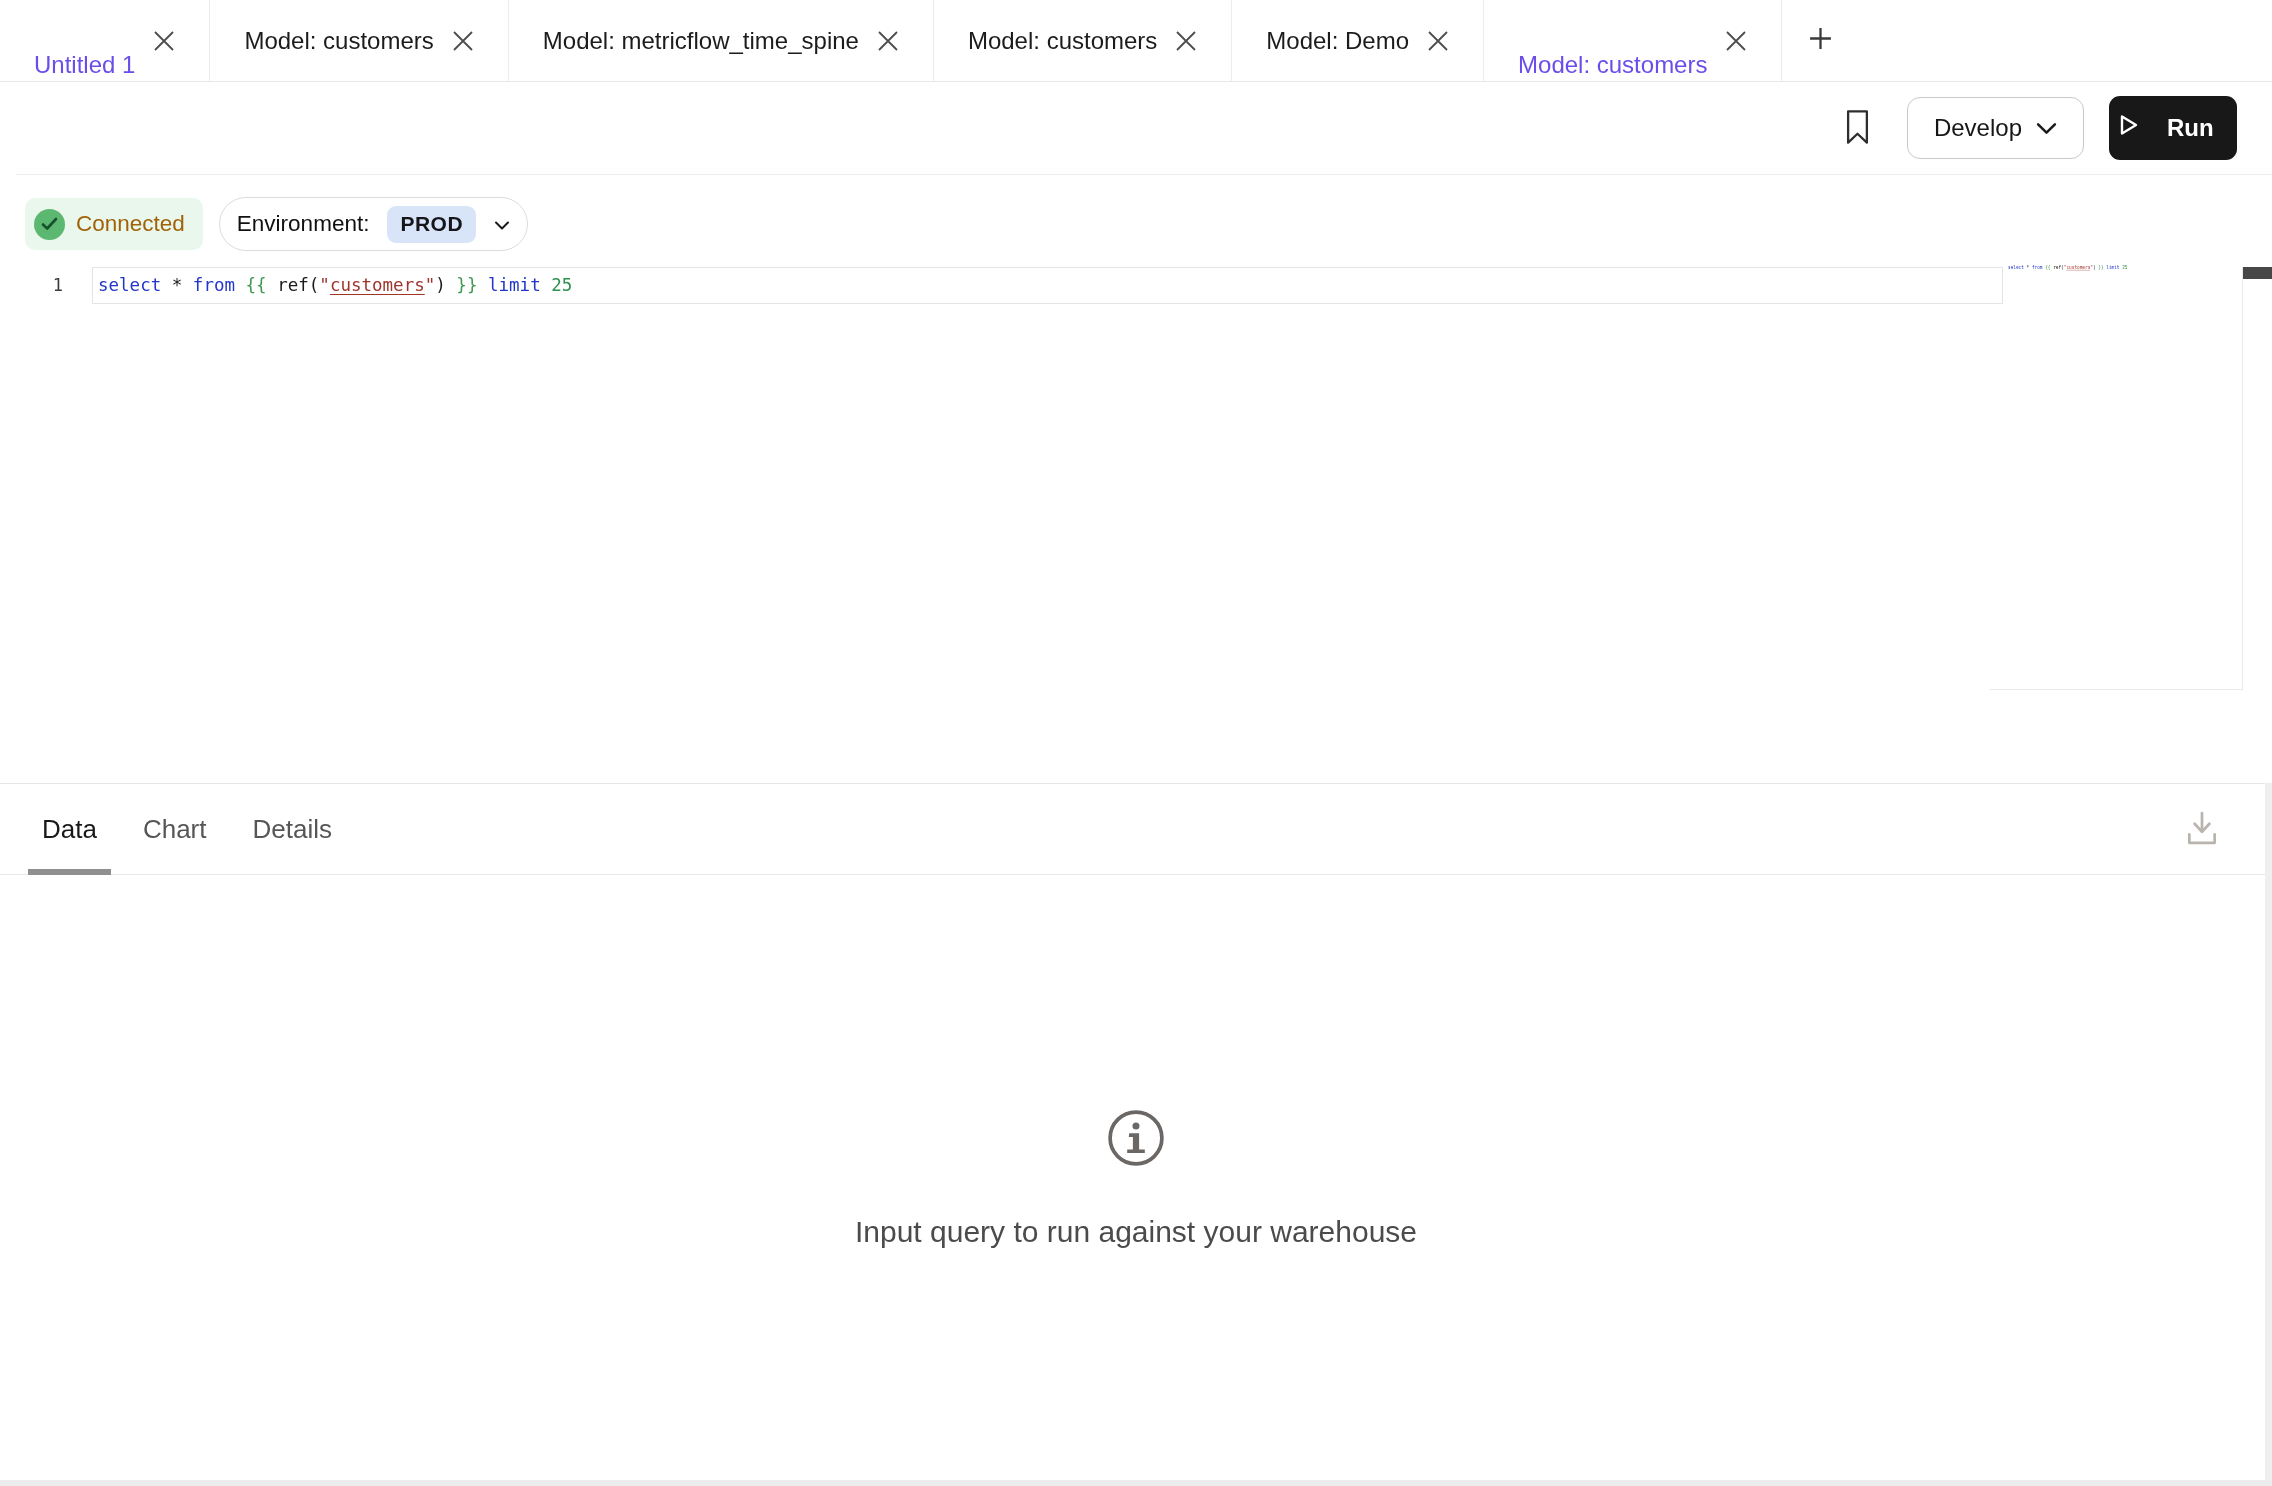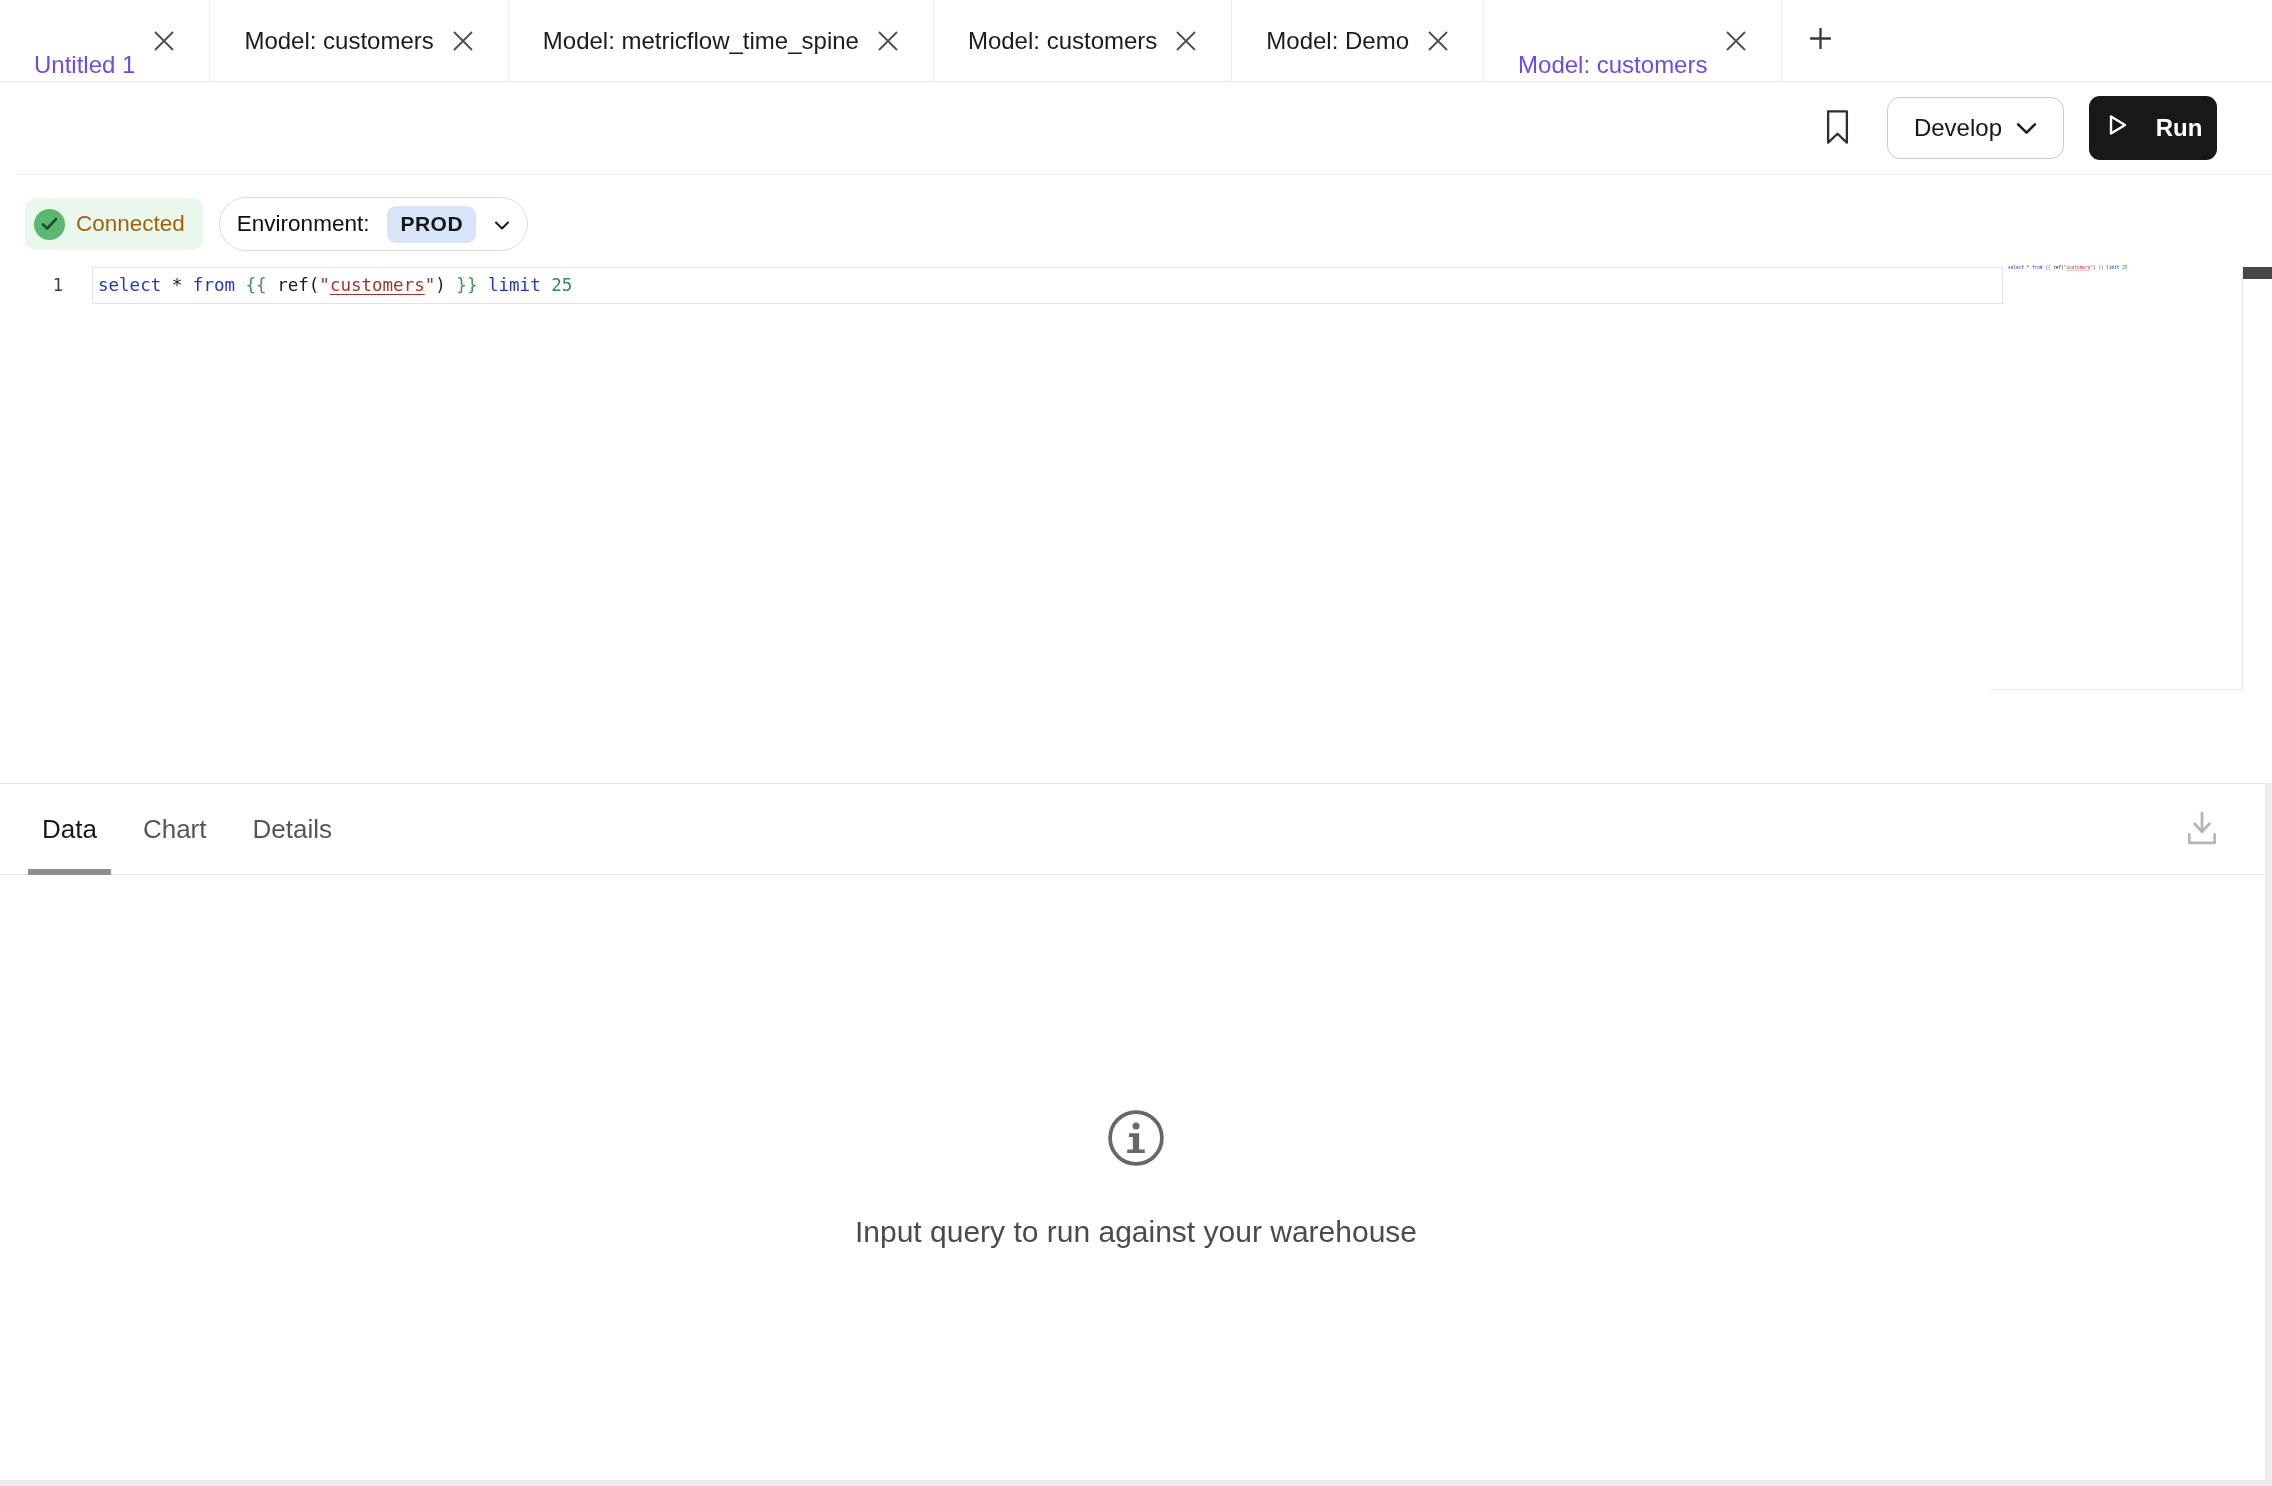--- a/index.html
+++ b/index.html
@@ -9,26 +9,26 @@
   
   .tab-strip{display:flex;align-items:stretch;height:81px;border-bottom:1px solid #e7e7e7;}
   .tab{display:flex;align-items:center;gap:18px;padding:0 34px;border-right:1px solid #ececec;
        font-size:24px;color:#1c1c1c;cursor:pointer;white-space:nowrap;}
   .tab.active .tab-label{color:#6b4eea;margin-top:48px;}
   .tab .close{display:flex;align-items:center;}
   .newtab{display:flex;align-items:center;justify-content:center;width:76px;cursor:pointer;}
 
   
   .toolbar{display:flex;align-items:center;justify-content:flex-end;height:93px;
-           padding-right:55px;border-bottom:1px solid #ececec;box-sizing:border-box;margin-left:16px;}
+           padding-right:35px;border-bottom:1px solid #ececec;box-sizing:border-box;margin-left:16px;}
   .bookmark-btn{display:flex;align-items:center;margin-right:37px;cursor:pointer;background:none;border:none;padding:0;}
   .btn-develop{display:flex;align-items:center;gap:14px;height:62px;padding:0 26px;margin-right:25px;
                background:#fff;border:1.5px solid #c9c9c9;border-radius:13px;font-size:24px;font-weight:500;
                color:#161616;cursor:pointer;font-family:inherit;}
-  .btn-run{display:flex;align-items:center;justify-content:center;gap:28px;height:64px;width:128px;
+  .btn-run{display:flex;align-items:center;justify-content:flex-start;gap:28px;height:64px;width:128px;
            background:#181818;border:none;border-radius:11px;color:#fff;font-size:24px;font-weight:600;
            cursor:pointer;font-family:inherit;}
 
   
   .workspace{position:relative;height:608px;box-sizing:border-box;}
   .status-row{display:flex;align-items:center;gap:16px;padding:22px 0 0 25px;}
   .badge-connected{display:inline-flex;align-items:center;gap:11px;height:52px;padding:0 18px 0 9px;
                    background:#e9f7ec;border-radius:10px;color:#a16207;font-size:22.5px;font-weight:500;}
   .check-circle{display:flex;align-items:center;justify-content:center;width:31px;height:31px;
                 border-radius:50%;background:#5cb871;}

